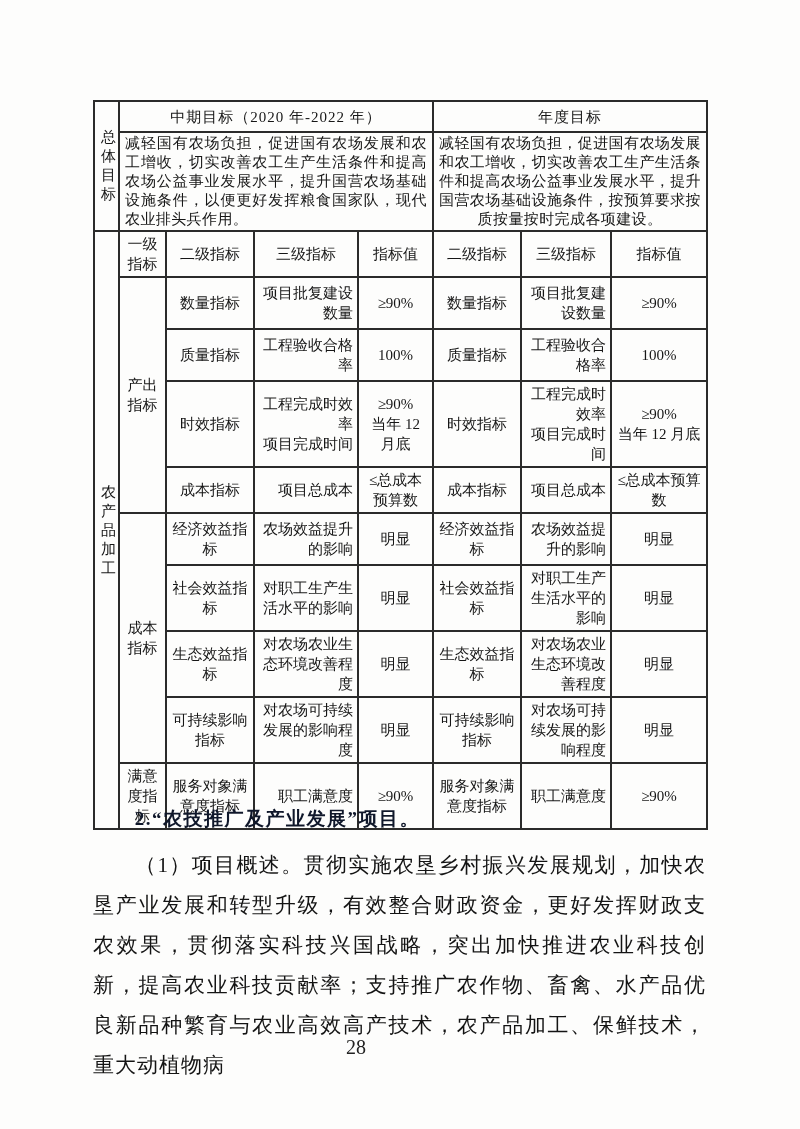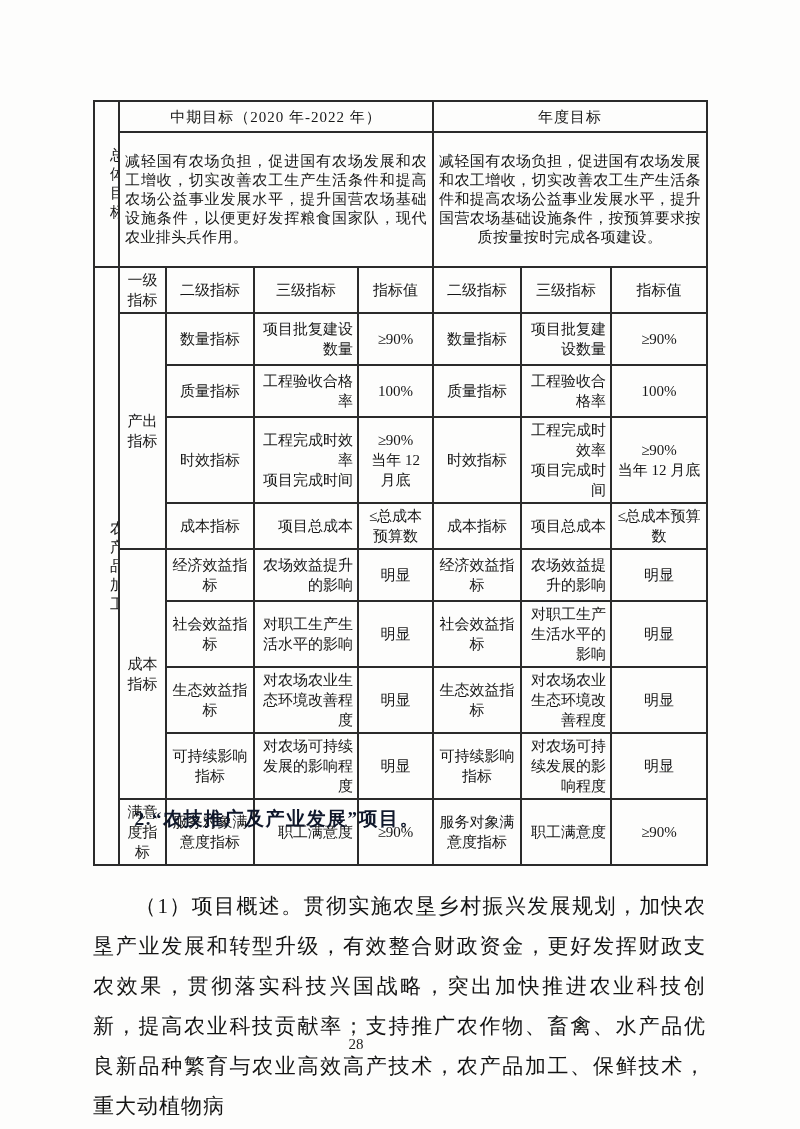--- a/index.html
+++ b/index.html
@@ -27,65 +27,65 @@
   }
   .doc-table td{
     border:2px solid #2b2b2b;
     padding:2px 4px;
     text-align:center;
     vertical-align:middle;
     line-height:20px;
     overflow:hidden;
   }
   .doc-table td.vert{
-    padding:2px 15px;
+    padding:2px 6px;
     line-height:19px;
     word-break:break-all;
     letter-spacing:0;
   }
   .doc-table td.hdr{letter-spacing:1px;text-align:center;}
   .doc-table td.desc{
     text-align:justify;
     text-justify:inter-character;
     line-height:19px;
-    padding:19px 5px;
+    padding:1px 5px;
     letter-spacing:0.4px;
   }
   .doc-table td.desc-annual{text-align-last:center;margin-top:28px;}
   .doc-table td.l3{text-align:right;}
   .doc-table td.pre{white-space:pre-line;}
   
   .section-heading{
     position:absolute;
     left:93px;top:806px;
     width:613px;
     font-size:19px;
     font-weight:bold;
     letter-spacing:1.5px;
     text-indent:2.2em;
     color:#0f172a;
   }
   .body-paragraph{
     position:absolute;
-    left:93px;top:886px;
+    left:93px;top:845px;
     width:613px;
     font-size:21px;
     line-height:40px;
     letter-spacing:1px;
     text-align:justify;
     text-justify:inter-character;
     text-indent:2em;
     color:#141414;
   }
   .page-number{
     position:absolute;
     left:0;top:1036px;
     width:712px;
     text-align:center;
-    font-size:15px;
+    font-size:20px;
     color:#222;
   }
 </style>
 </head>
 <body>
 
 <div class="page">
 
   <table class="doc-table">
     <colgroup>

